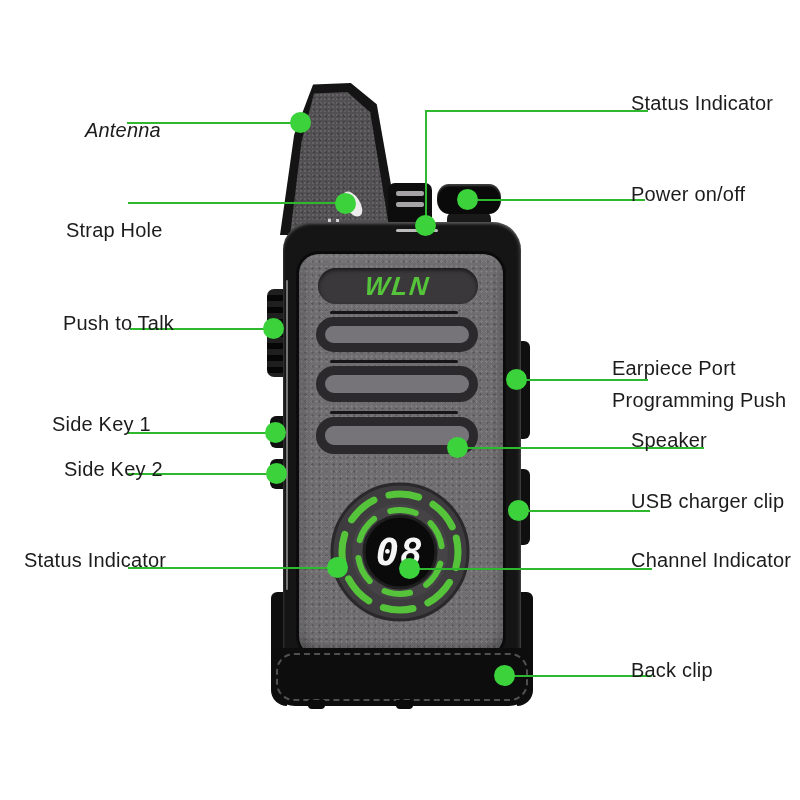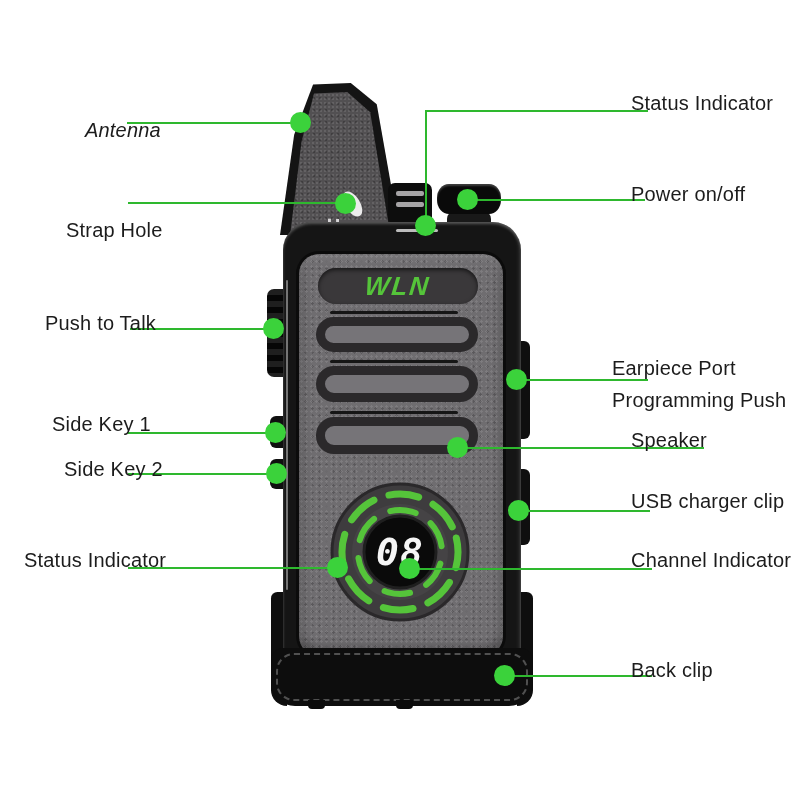--- a/index.html
+++ b/index.html
@@ -122,21 +122,21 @@
   <div class="part foot" style="left:396px;top:700px;width:17px;"></div>
 
   <div class="lbl" style="left:85px;top:114px;font-style:italic;">Antenna</div>
   <div class="line" style="left:127px;top:122px;width:174px;"></div>
   <div class="dot" style="left:290px;top:112px;"></div>
 
   <div class="lbl" style="left:66px;top:170px;margin-top:44px;">Strap Hole</div>
   <div class="line" style="left:128px;top:202px;width:219px;"></div>
   <div class="dot" style="left:335px;top:193px;"></div>
 
-  <div class="lbl" style="left:45px;top:307px;text-align:right;">Push to Talk</div>
+  <div class="lbl" style="left:63px;top:307px;text-align:right;">Push to Talk</div>
   <div class="line" style="left:130px;top:328px;width:145px;"></div>
   <div class="dot" style="left:263px;top:318px;"></div>
 
   <div class="lbl" style="left:52px;top:408px;">Side Key 1</div>
   <div class="line" style="left:128px;top:432px;width:149px;"></div>
   <div class="dot" style="left:265px;top:422px;"></div>
 
   <div class="lbl" style="left:64px;top:453px;">Side Key 2</div>
   <div class="line" style="left:128px;top:473px;width:150px;"></div>
   <div class="dot" style="left:266px;top:463px;"></div>

